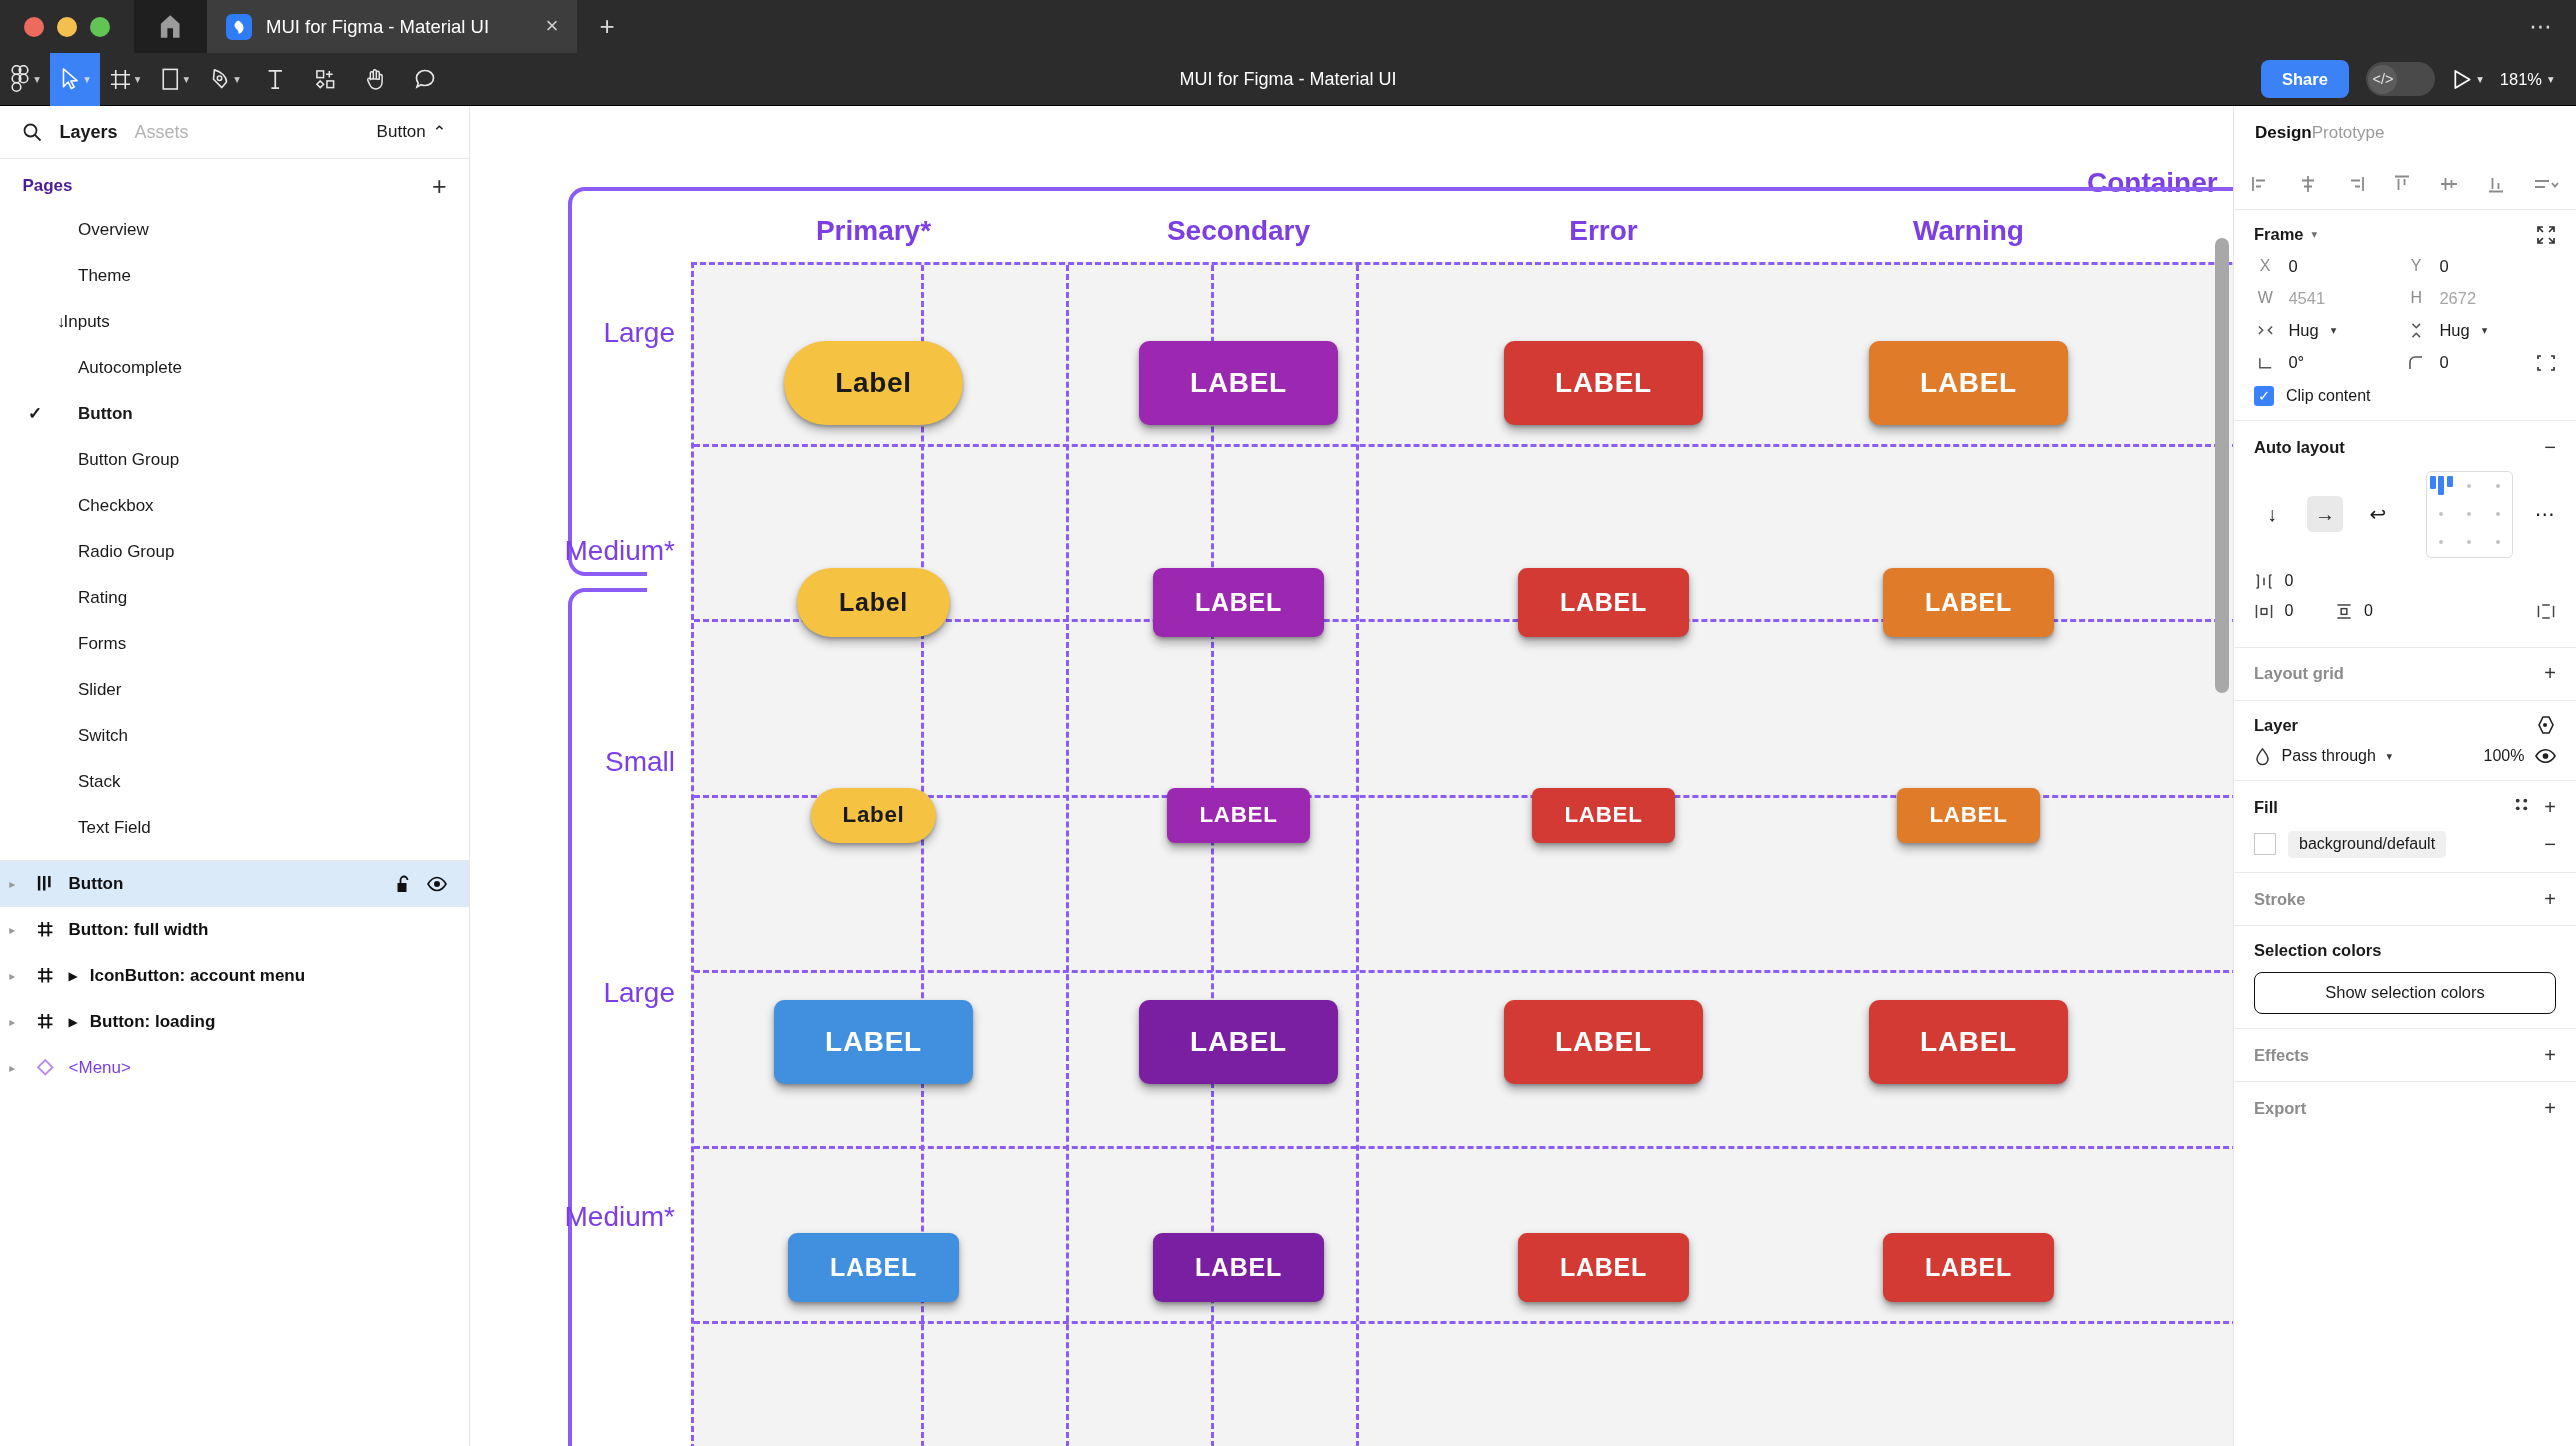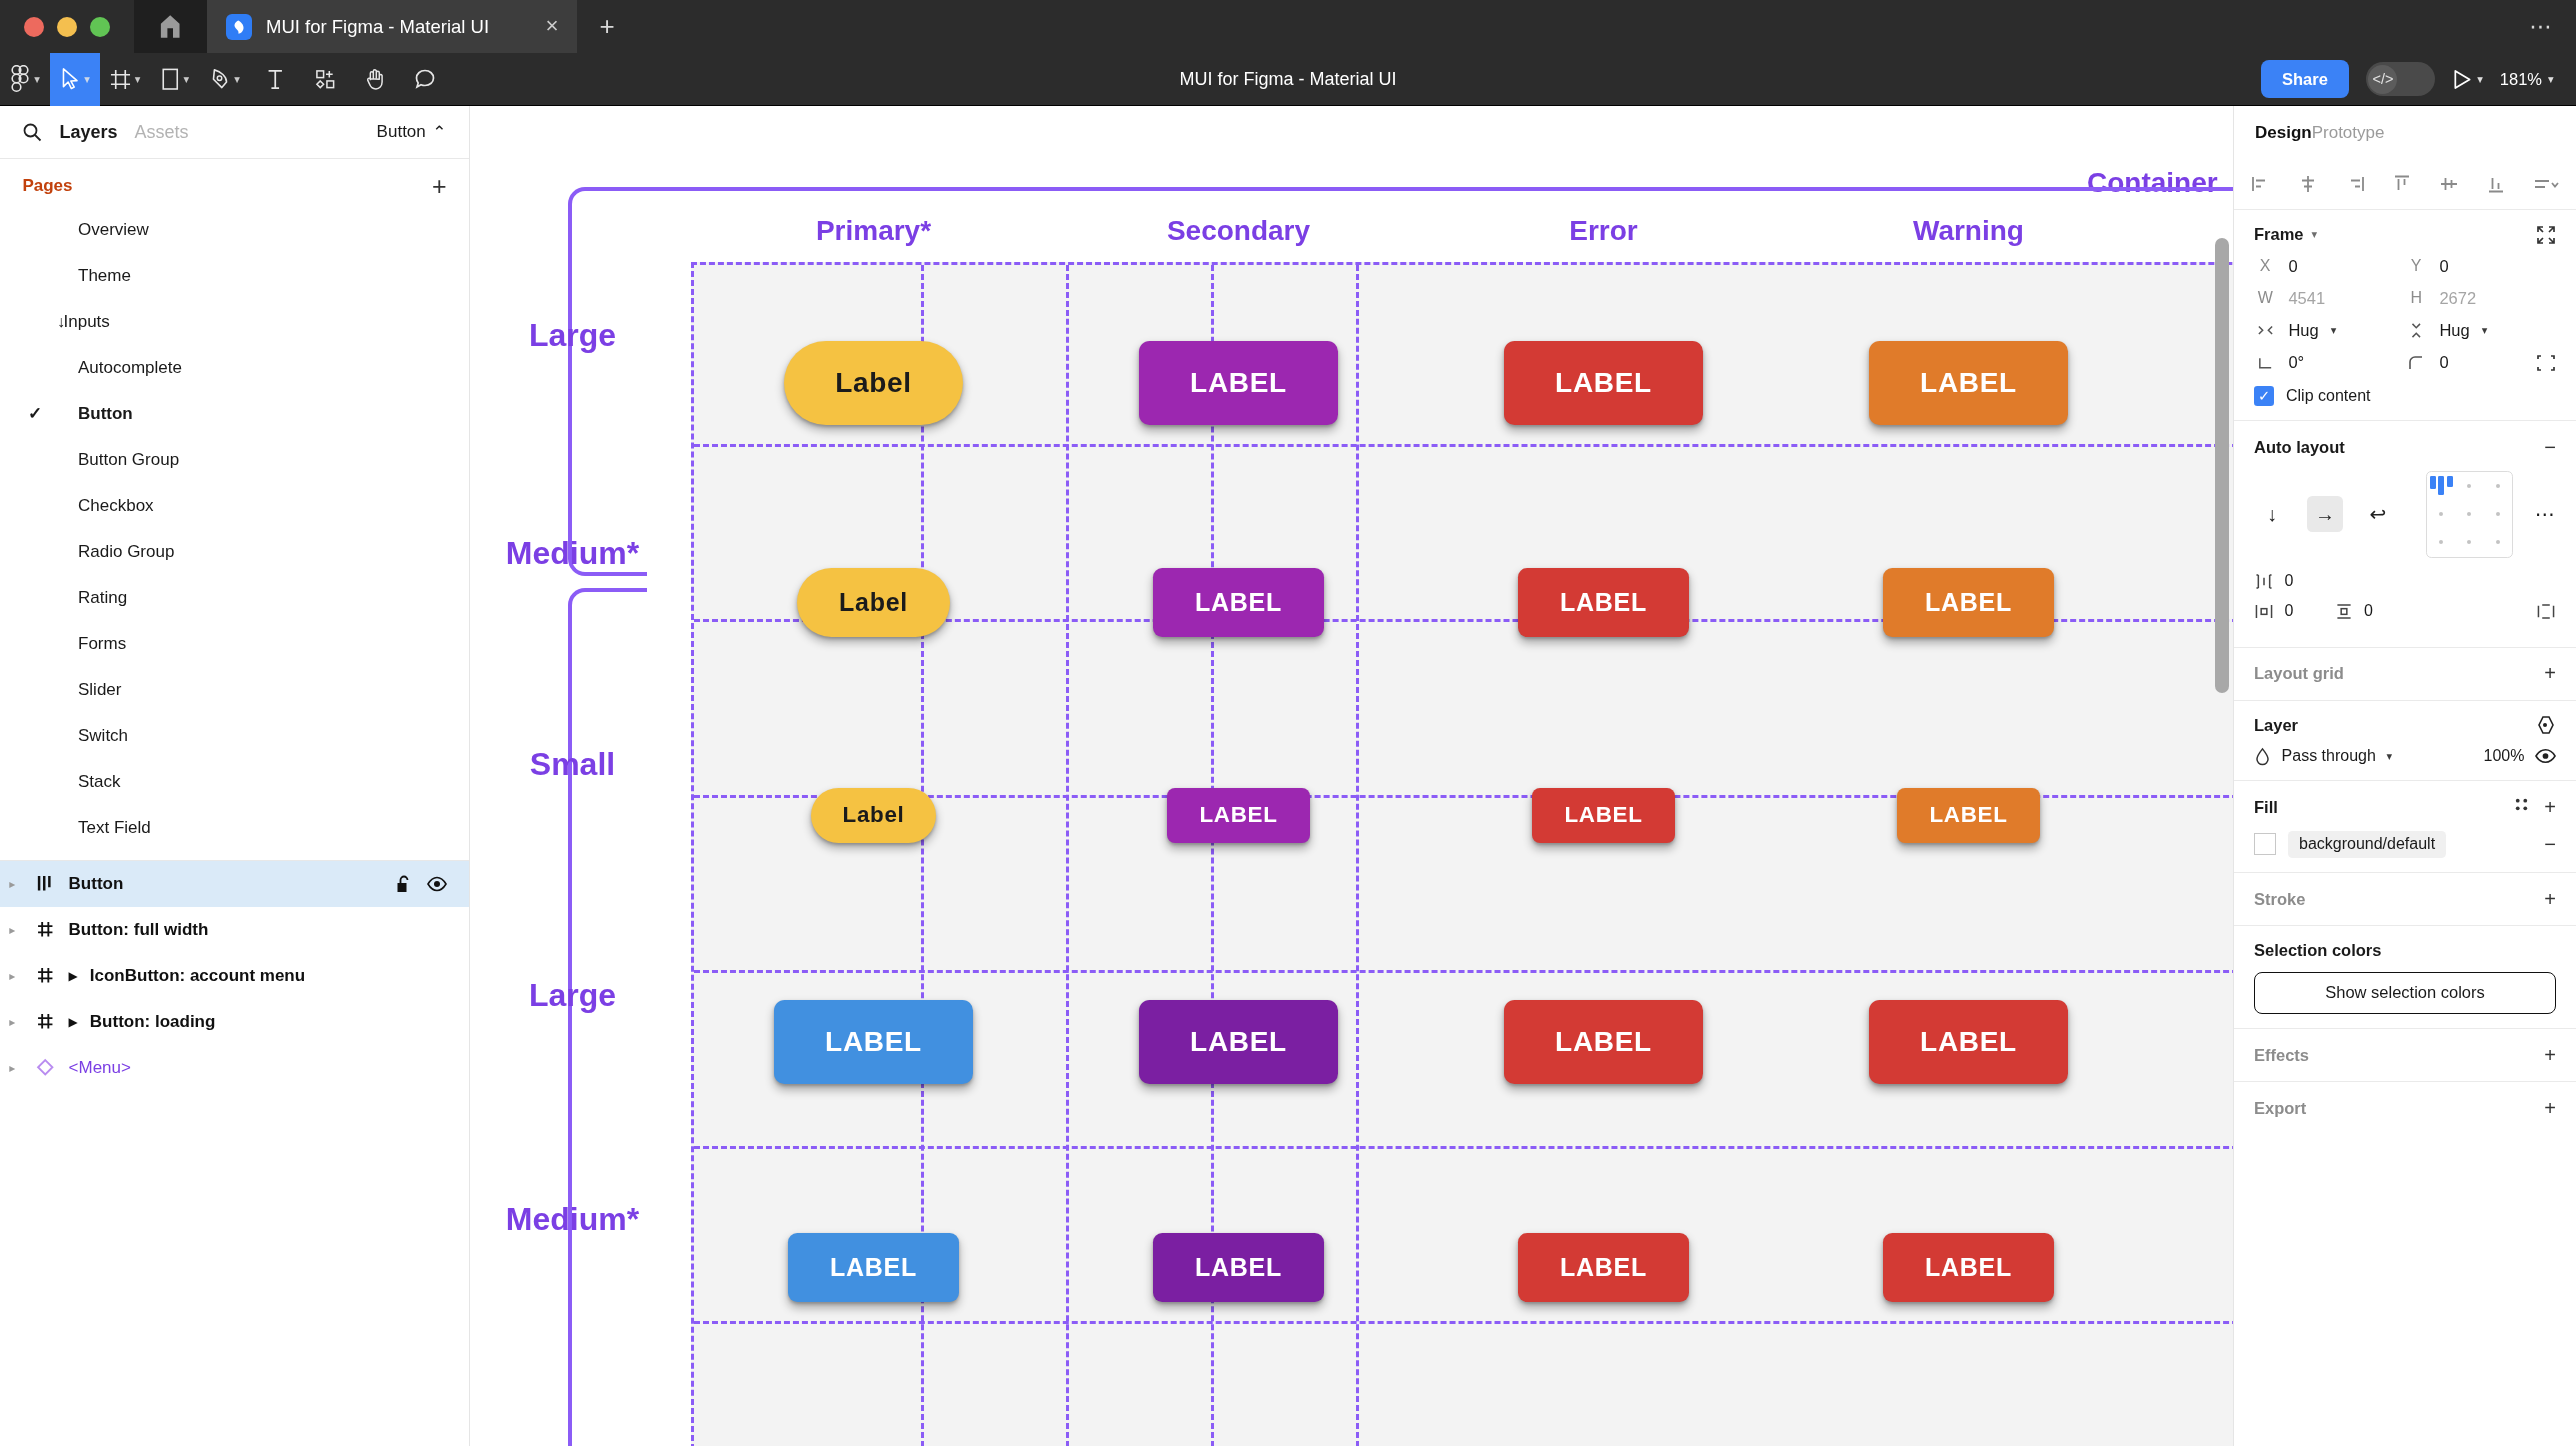--- a/index.html
+++ b/index.html
@@ -91,21 +91,21 @@
   }
   #left-tabs .tabname { font-size: 18px; color: #b3b3b3; cursor: pointer; }
   #left-tabs .tabname.active { color: #1a1a1a; font-weight: bold; }
   #page-select {
     margin-left: auto; font-size: 17px; color: #1a1a1a; display: flex;
     align-items: center; gap: 6.6px; cursor: pointer;
   }
   #pages-head {
     display: flex; align-items: center; padding: 14.5px 22.4px 8px;
   }
-  #pages-head .lbl { font-size: 17px; font-weight: bold; color: #c2410c; }
+  #pages-head .lbl { font-size: 17px; font-weight: bold; color: #4c1d95; }
   #pages-add { margin-left: auto; font-size: 25px; color: #333; cursor: pointer; line-height: 1; }
   .page-item {
     height: 46px; display: flex; align-items: center; font-size: 17px;
     color: #1a1a1a; padding-left: 78px; cursor: pointer; position: relative;
   }
   .page-item.bold { font-weight: bold; }
   .page-item .check {
     position: absolute; left: 28px; font-size: 17px; font-weight: bold;
   }
   .page-item .arrowdown { position: absolute; left: 57px; font-size: 16px; }
@@ -145,22 +145,22 @@
     position: absolute; left: 98px; top: 482px; width: 79px; height: 911px;
     border-left: 4px solid #8b5cf6; border-top: 4px solid #8b5cf6;
     border-top-left-radius: 17px;
   }
 
   .col-head {
     position: absolute; top: 109px; font-size: 28px; color: #7b3fe4;
     font-weight: bold; text-align: center; white-space: nowrap;
   }
   .row-head {
-    position: absolute; font-size: 32px; color: #7b3fe4; font-weight: bold;
-    text-align: center; white-space: nowrap;
+    position: absolute; font-size: 28px; color: #7b3fe4; font-weight: normal;
+    text-align: right; white-space: nowrap;
   }
 
   #grid {
     position: absolute; left: 221px; top: 156px; width: 1658px;
     height: 1188px; background: #f3f3f3;
     border: 3.3px dashed #8b5cf6;
   }
   .vline {
     position: absolute; top: 0; bottom: 0; width: 0;
     border-left: 3.3px dashed #8b5cf6;

